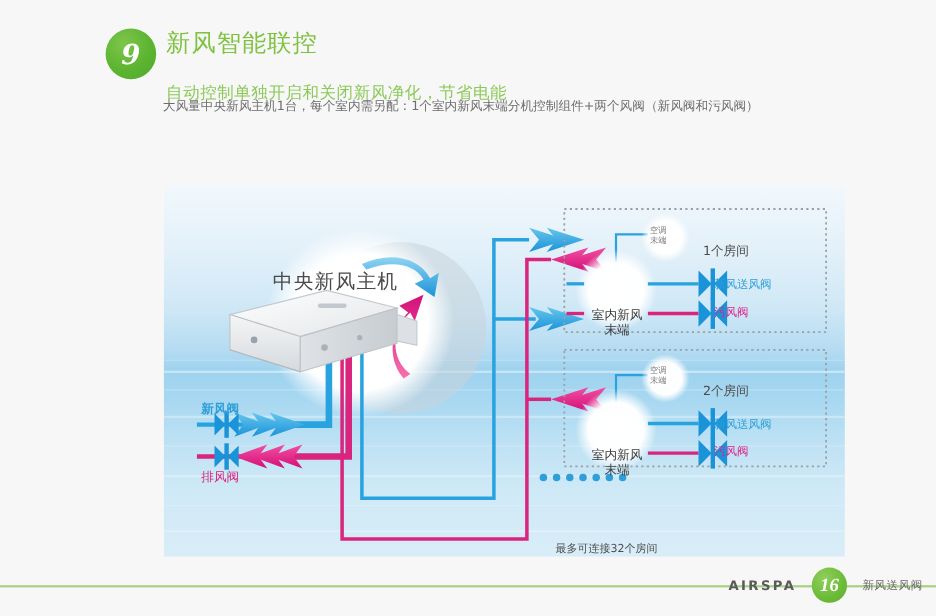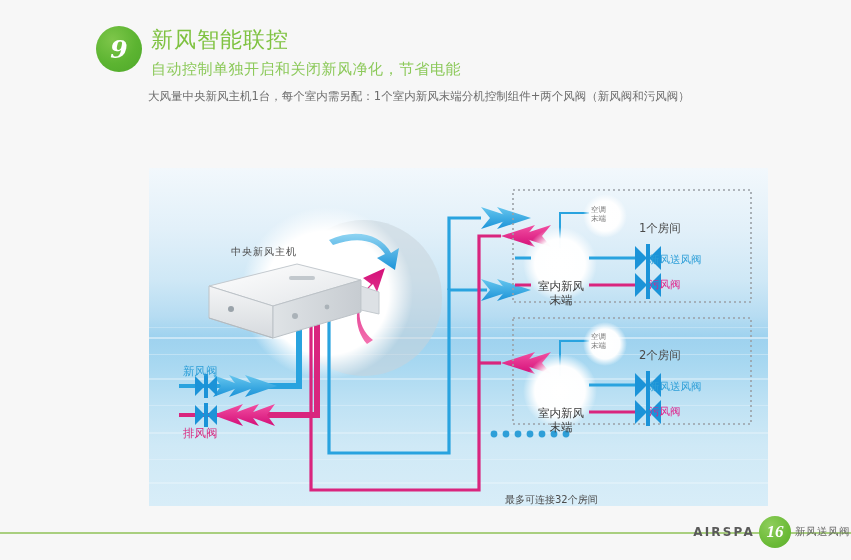--- a/index.html
+++ b/index.html
@@ -21,21 +21,21 @@
     display: flex; align-items: center; justify-content: center;
     line-height: 1;
   }
   #title-block { margin-left: 55px; }
   #main-title {
     color: #7fc241; font-size: 22px; font-weight: normal;
     letter-spacing: 1px; line-height: 1.25;
   }
   #sub-title {
     color: #8cc95a; font-size: 15px; font-weight: normal;
-    letter-spacing: .5px; margin-top: 6px; line-height: 1.3;
+    letter-spacing: .5px; margin-top: 21px; line-height: 1.3;
   }
 
   
   #body-copy {
     position: absolute; left: 148px; top: 88px; width: 617px;
     color: #6d6d6d; font-size: 11.5px; line-height: 16.5px;
     text-align: justify;
   }
   #body-copy p + p { margin-top: 16px; }
 
@@ -59,22 +59,22 @@
   .r5 { top: 78%;  height: 2px; background: rgba(255,255,255,.28); }
   .r6 { top: 86%;  height: 1px; background: rgba(255,255,255,.22); }
   .r7 { top: 93%;  height: 2px; background: rgba(255,255,255,.25); }
   .r8 { top: 47%;  height: 1px; background: rgba(255,255,255,.25); }
 
   #svg-layer { position: absolute; left: 0; top: 0; }
 
   
   .dlabel { position: absolute; white-space: nowrap; line-height: 1.25; }
 
-  #lbl-host      { left: 82px; top: 78px; font-size: 10px; color: #4a4a4a; letter-spacing: 1px; }
-  #lbl-fresh-valve { left: 34px; top: 196px; font-size: 11.5px; color: #2e9fd8; }
+  #lbl-host      { left: 99px; top: 78px; font-size: 18px; color: #4a4a4a; letter-spacing: 1px; }
+  #lbl-fresh-valve { left: 34px; top: 196px; font-size: 11.5px; color: #2e9fd8; font-weight: bold; }
   #lbl-exhaust-valve { left: 34px; top: 258px; font-size: 11.5px; color: #d9257e; }
 
   .lbl-ac { font-size: 7.5px; color: #7a7a7a; text-align: center; }
   #lbl-ac-1 { left: 442px; top: 37px; }
   #lbl-ac-2 { left: 442px; top: 164px; }
 
   .lbl-room { font-size: 11.5px; color: #4a4a4a; }
   #lbl-room-1 { left: 490px; top: 53px; }
   #lbl-room-2 { left: 490px; top: 180px; }
 
@@ -90,22 +90,22 @@
   #lbl-dirty-2  { left: 500px; top: 237px; }
 
   #lbl-maxrooms { left: 356px; top: 278px; font-size: 10px; color: #4c4c4c; margin-top: 48px; }
 
   
   #footer-rule {
     position: absolute; left: 0; top: 532px; width: 851px; height: 2px;
     background: #a9cf7f;
   }
   #footer {
-    position: absolute; right: 1px; top: 516px;
-    display: flex; align-items: center; gap: 4px;
+    position: absolute; right: 12px; top: 516px;
+    display: flex; align-items: center; gap: 14px;
   }
   #brand {
     font-family: "DejaVu Sans", "Liberation Sans", sans-serif;
     font-size: 12px; font-weight: bold; letter-spacing: 2.2px; color: #5a5a5a;
   }
   #page-circle {
     width: 32px; height: 32px; border-radius: 50%;
     background: radial-gradient(circle at 36% 30%, #8fce5c 0%, #6cbb38 60%, #5cae2c 100%);
     color: #ffffff; font-family: Liberation Serif, serif;
     font-style: italic; font-weight: bold; font-size: 17px;

